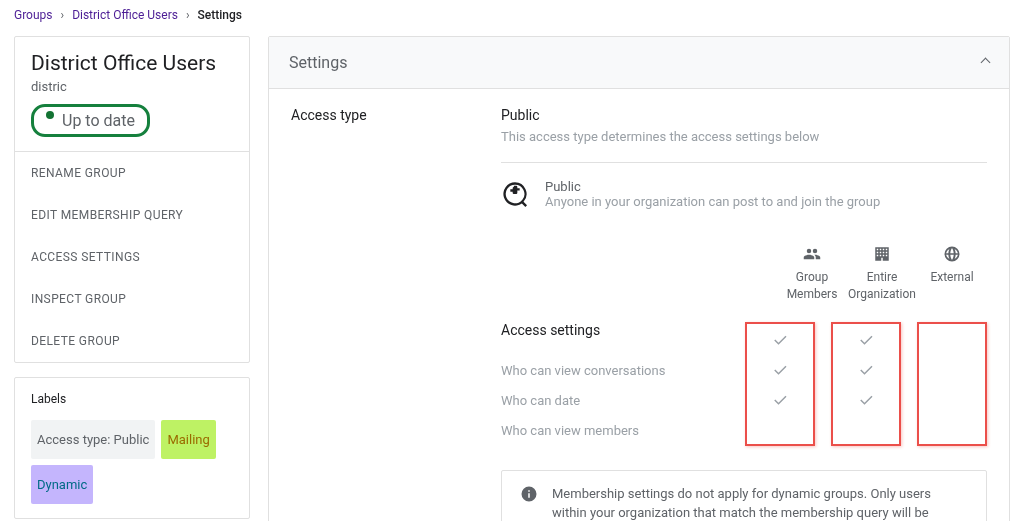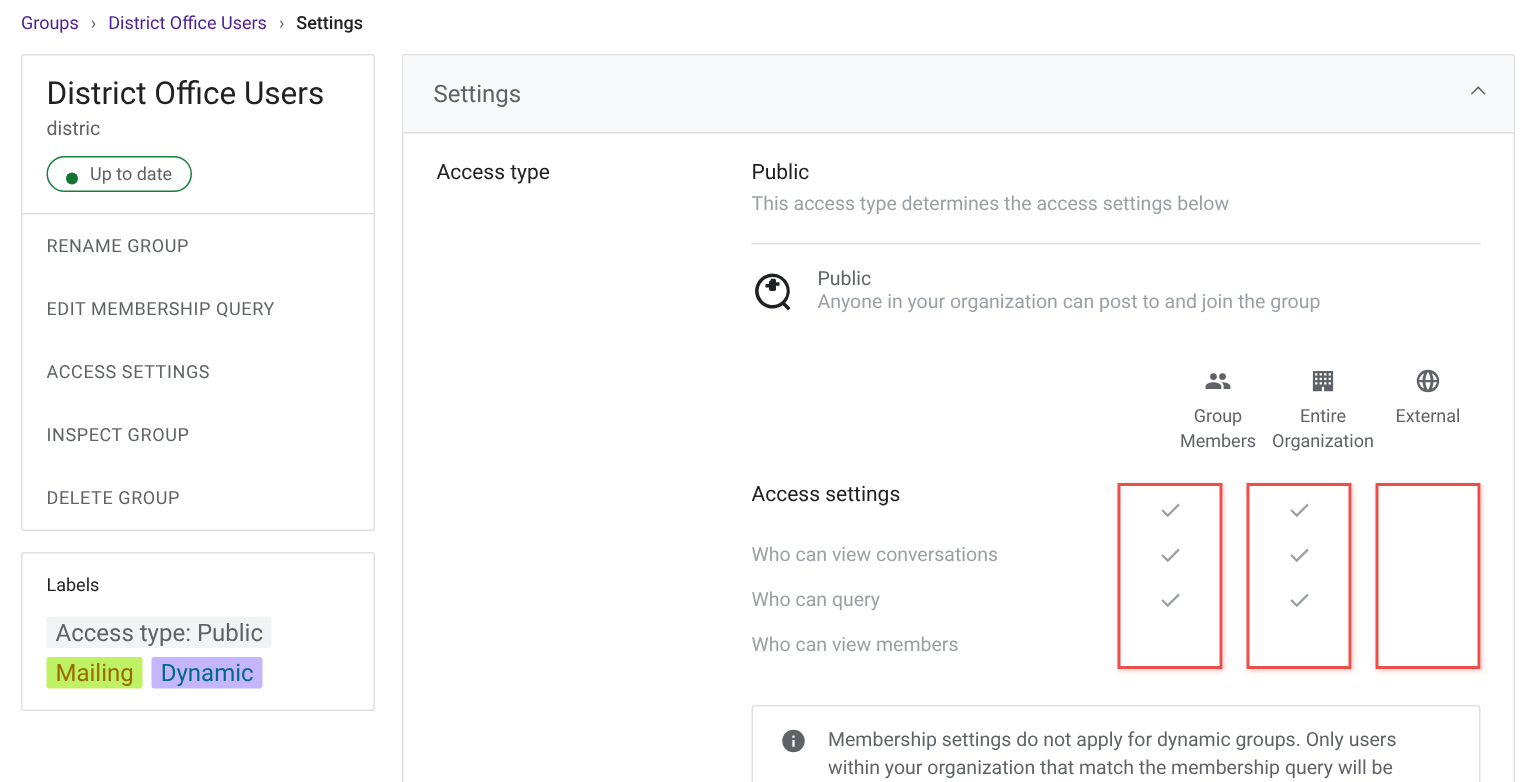--- a/index.html
+++ b/index.html
@@ -6,28 +6,28 @@
     body{font-family:Roboto,"Helvetica Neue",Arial,sans-serif;font-size:13px;color:#5f6368;background:#fff;width:1024px}
     .crumbs{display:flex;align-items:center;gap:8px;padding:8px 14px;font-size:12px;color:#5f6368}
     .crumbs a{color:#4c1d95;text-decoration:none;cursor:pointer}
     .crumbs .cur{color:#202124;font-weight:500}
     .layout{display:flex;gap:18px;padding:6px 14px 20px}
     .side{width:236px;flex:0 0 236px}
     .card{border:1px solid #e0e0e0;border-radius:2px;background:#fff}
     .info{padding:14px 16px}
     .gname{font-size:21px;color:#202124;margin-bottom:4px}
     .email{font-size:13px;color:#5f6368;margin-bottom:10px}
-    .status{display:flex;align-items:flex-end;gap:8px;border:1px solid #15803d;border-radius:14px;padding:4px 12px;font-size:12px;width:fit-content}
+    .status{display:flex;align-items:flex-start;gap:8px;border:3px solid #15803d;border-radius:14px;padding:4px 12px;font-size:16px;width:fit-content}
     .dotg{width:8px;height:8px;border-radius:50%;background:#137333}
     .menu{border-top:1px solid #e0e0e0}
     .menu .mi{padding:14px 16px;font-size:12px;letter-spacing:.4px;color:#5f6368;cursor:pointer}
     .labels{margin-top:14px;padding:14px 16px}
     .labels h4{font-size:12px;font-weight:400;color:#202124;margin-bottom:14px}
     .chips{display:flex;flex-wrap:wrap;gap:6px}
-    .chip{font-size:16px;padding:1px 6px;border-radius:2px}
+    .chip{font-size:13px;padding:12px 6px;border-radius:2px}
     .chip.gray{background:#f1f3f4;color:#5f6368}
     .chip.yel{background:#bef264;color:#9a6b00}
     .chip.cy{background:#c4b5fd;color:#006a86}
     .main{flex:1}
     .panel{border:1px solid #e0e0e0;border-radius:2px}
     .phdr{display:flex;justify-content:space-between;align-items:center;padding:16px 20px;background:#f8f9fa;border-bottom:1px solid #e0e0e0}
     .phdr h2{font-size:16px;font-weight:400;color:#5f6368}
     .chev{border:solid #5f6368;border-width:0 1px 1px 0;display:inline-block;padding:3px;transform:rotate(-135deg)}
     .pbody{padding:18px 22px 22px;display:flex;gap:20px}
     .lcol{width:190px;flex:0 0 190px;color:#202124;font-size:14px}
@@ -139,21 +139,21 @@
                   <path d="M12 2a10 10 0 1 0 10 10A10 10 0 0 0 12 2zm7.9 9h-3a15 15 0 0 0-1.4-5.6A8 8 0 0 1 19.9 11zM12 4c.9 1.3 2 3.7 2.3 7H9.7C10 7.7 11.1 5.3 12 4zM4.1 13h3a15 15 0 0 0 1.4 5.6A8 8 0 0 1 4.1 13zm3-2h-3a8 8 0 0 1 4.4-5.6A15 15 0 0 0 7.1 11zm4.9 9c-.9-1.3-2-3.7-2.3-7h4.6c-.3 3.3-1.4 5.7-2.3 7zm3.5-1.4a15 15 0 0 0 1.4-5.6h3a8 8 0 0 1-4.4 5.6z"></path>
                 </svg>
               <div class="clab">External</div>
             </div>
           </div>
 
           <div class="gridwrap">
             <div class="rowlabels">
               <div class="rowtitle">Access settings</div>
               <div class="matlabel">Who can view conversations</div>
-              <div class="matlabel">Who can query</div>
+              <div class="matlabel">Who can date</div>
               <div class="matlabel">Who can view members</div>
             </div>
             <div class="matcols" id="matcols">
                 <div class="matcol">
                   <div class="cell">
                     <svg class="ck" width="18" height="18" viewBox="0 0 24 24" fill="none" stroke="#9aa0a6" stroke-width="2">
                       <path d="M5 12l5 5L20 7"></path>
                     </svg>
                   </div>
                   <div class="cell">

